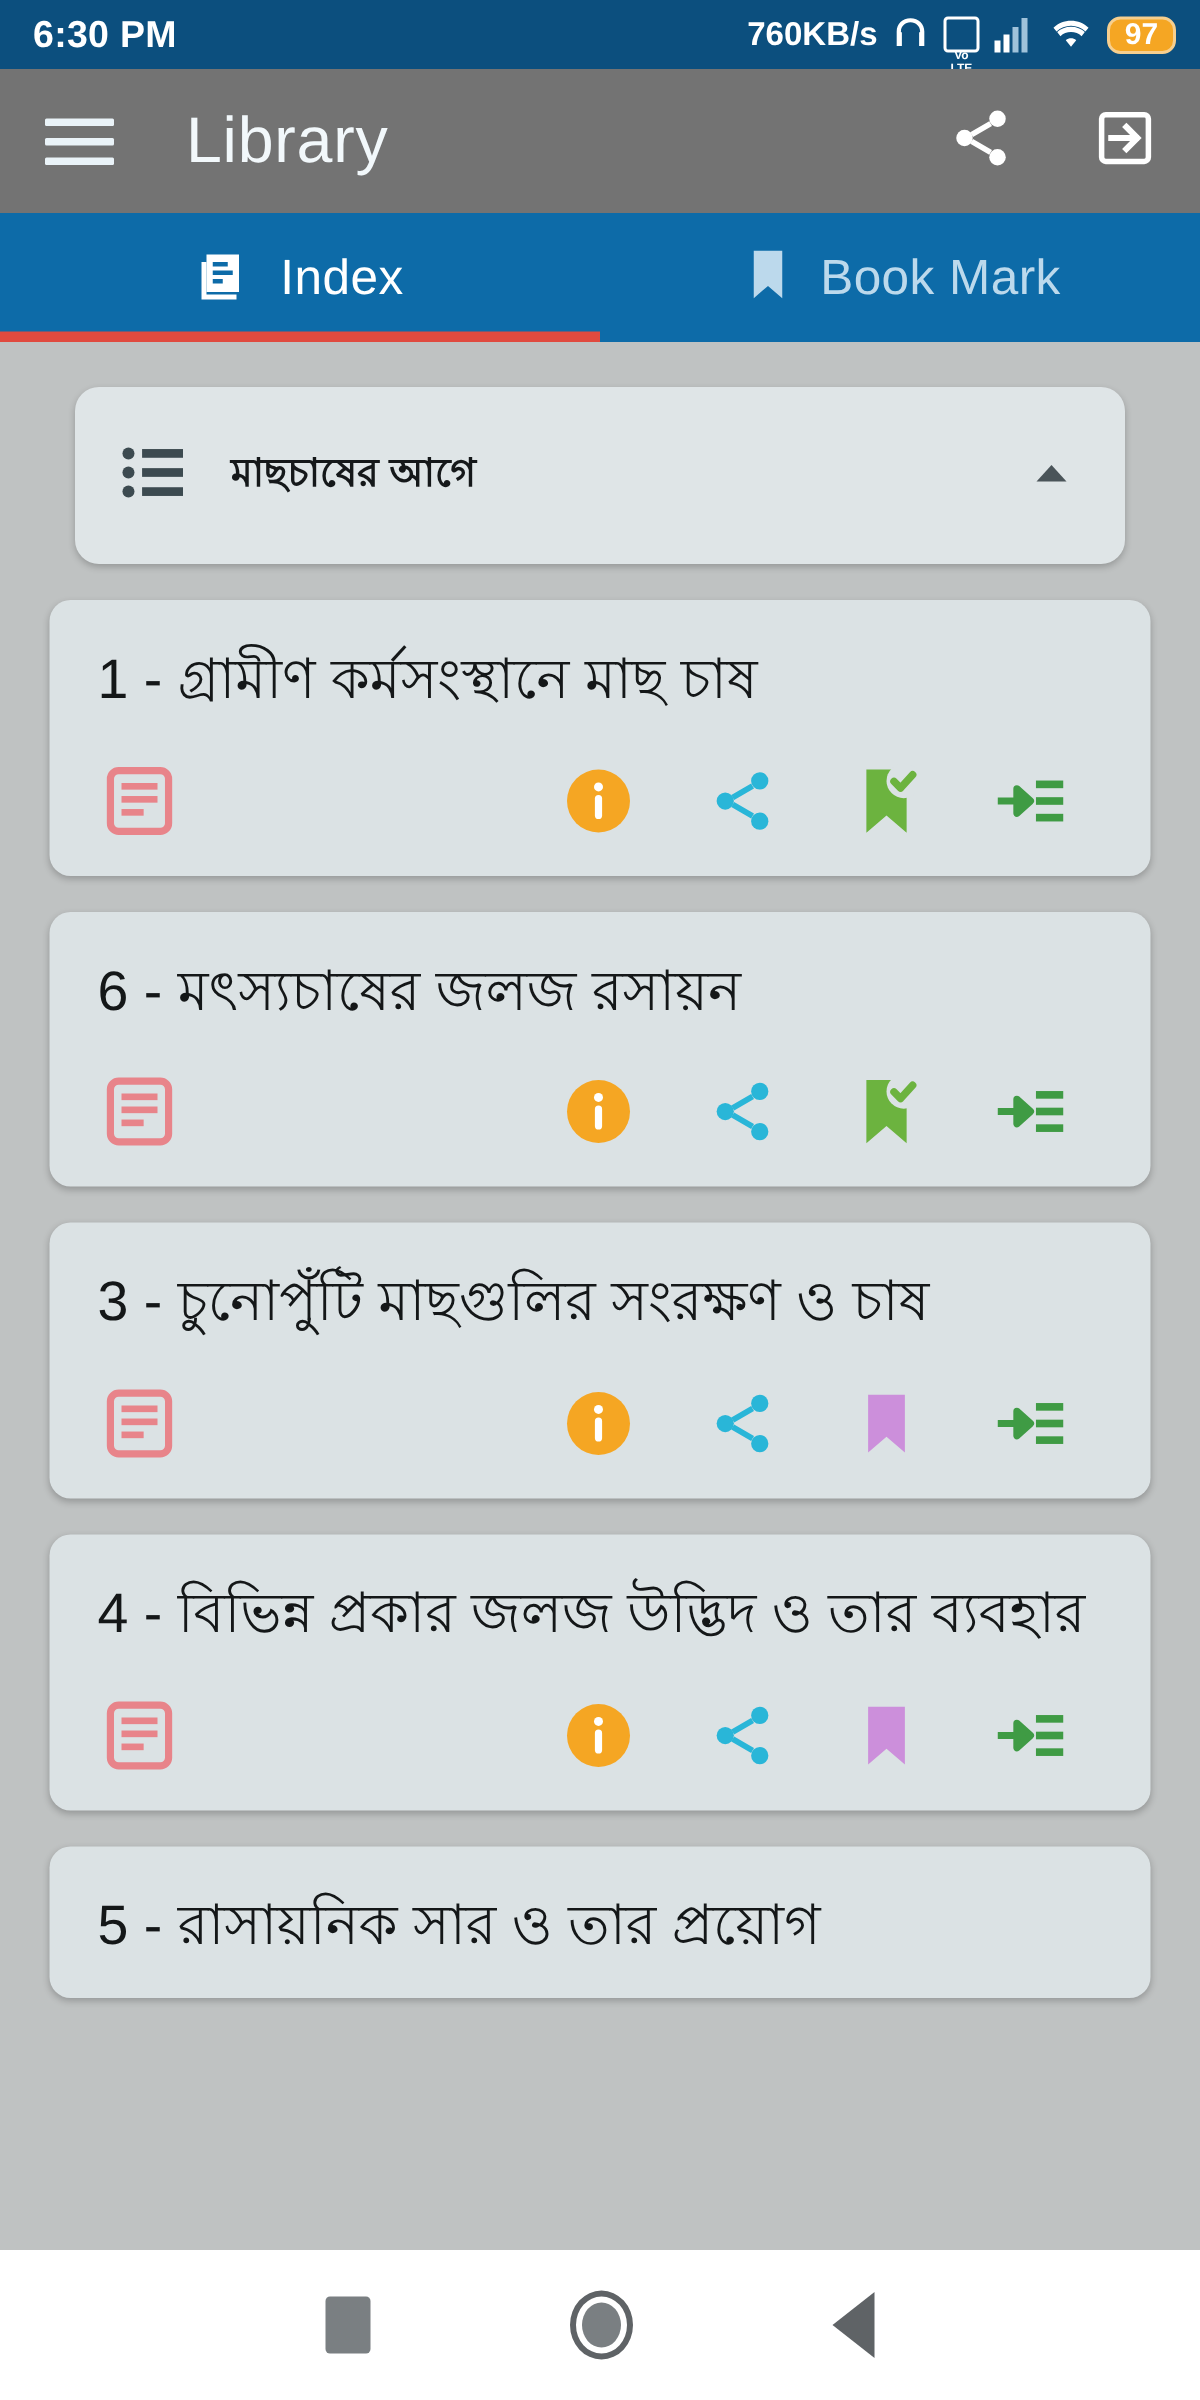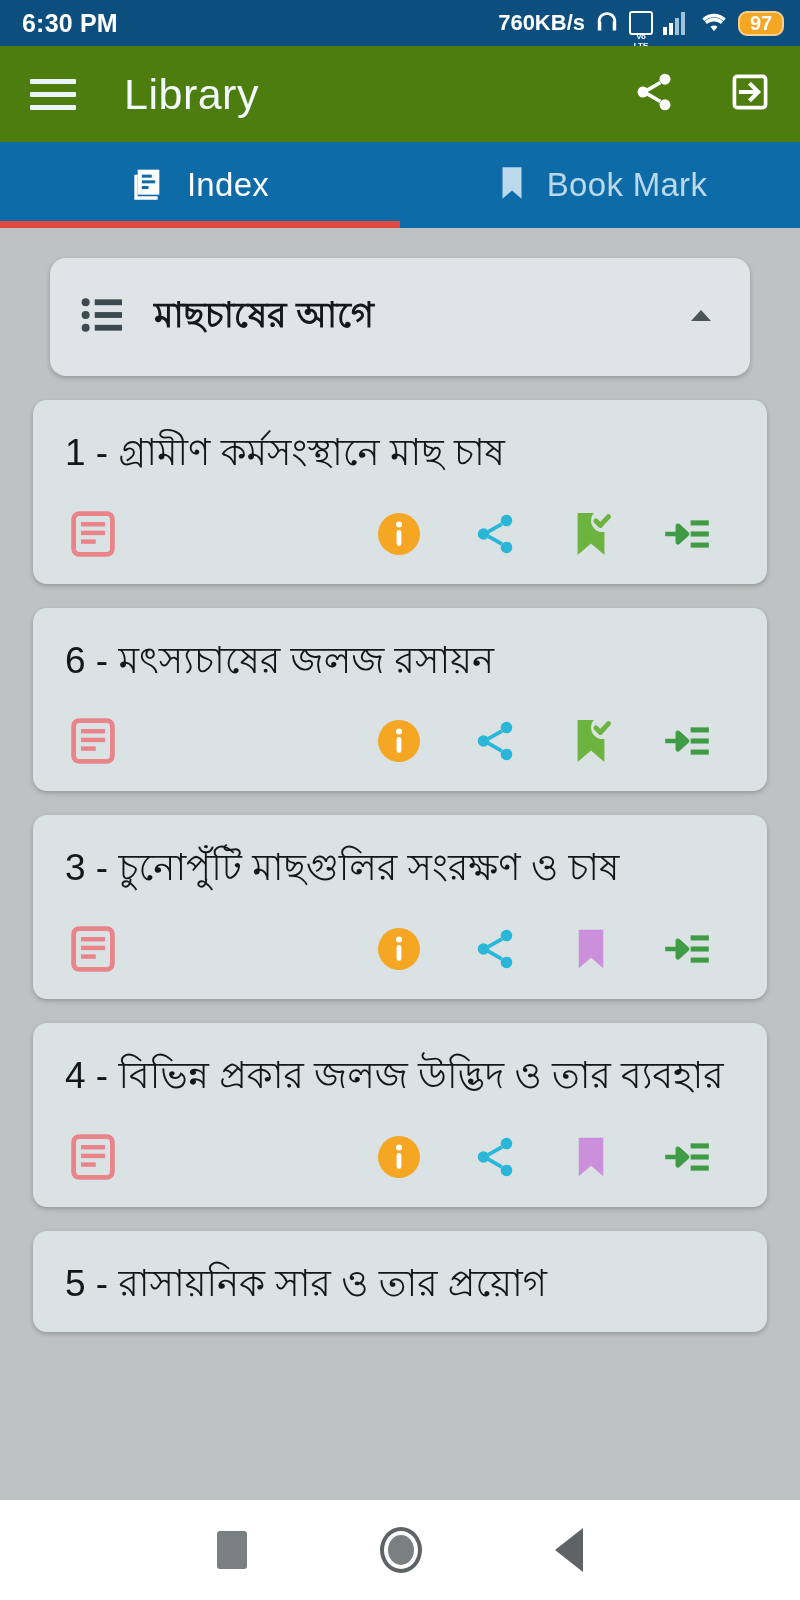--- a/index.html
+++ b/index.html
@@ -27,21 +27,21 @@
     padding: 1px 8px 2px; min-width: 46px; text-align: center; line-height: 18px;
   }
   .volte {
     border: 2px solid #ffffff; border-radius: 3px; width: 24px; height: 24px;
     font-size: 8px; font-weight: bold; line-height: 9px; text-align: center;
     color: #ffffff; padding-top: 19px;
   }
 
   
   .appbar {
-    background: #4d7c0f; height: 96px; flex: 0 0 96px;
+    background: #737373; height: 96px; flex: 0 0 96px;
     display: flex; align-items: center; padding: 0 22px 0 30px;
   }
   .hamburger { width: 46px; display: flex; flex-direction: column; gap: 8px; cursor: pointer; }
   .hamburger span { display: block; height: 5px; background: #eaf3f8; border-radius: 1px; }
   .app-title {
     color: #f2f8fb; font-size: 43px; font-weight: 400;
     margin-left: 48px; letter-spacing: .5px; flex: 1;
   }
   .appbar-actions { display: flex; align-items: center; gap: 52px; padding-right: 6px; }
 
@@ -67,21 +67,21 @@
     padding: 0 0 6px 0;
   }
 
   .section-card {
     margin: 30px 50px 0 50px; background: #dfe5e7;
     border-radius: 16px; height: 118px;
     display: flex; align-items: center; padding: 0 34px 0 30px;
     box-shadow: 0 2px 5px rgba(0,0,0,.22);
   }
   .section-title {
-    flex: 1; font-size: 35px; font-weight: bold; color: #15181a;
+    flex: 1; font-size: 26px; font-weight: bold; color: #15181a;
     margin-left: 30px; font-family: "Liberation Sans", "DejaVu Sans", sans-serif;
   }
 
   .item-card {
     margin: 24px 33px 0 33px; background: #dbe2e4;
     border-radius: 14px; padding: 26px 32px 22px 32px;
     box-shadow: 0 2px 5px rgba(0,0,0,.22);
   }
   .item-title {
     font-size: 37px; color: #141718; line-height: 1.45; font-weight: 400;

